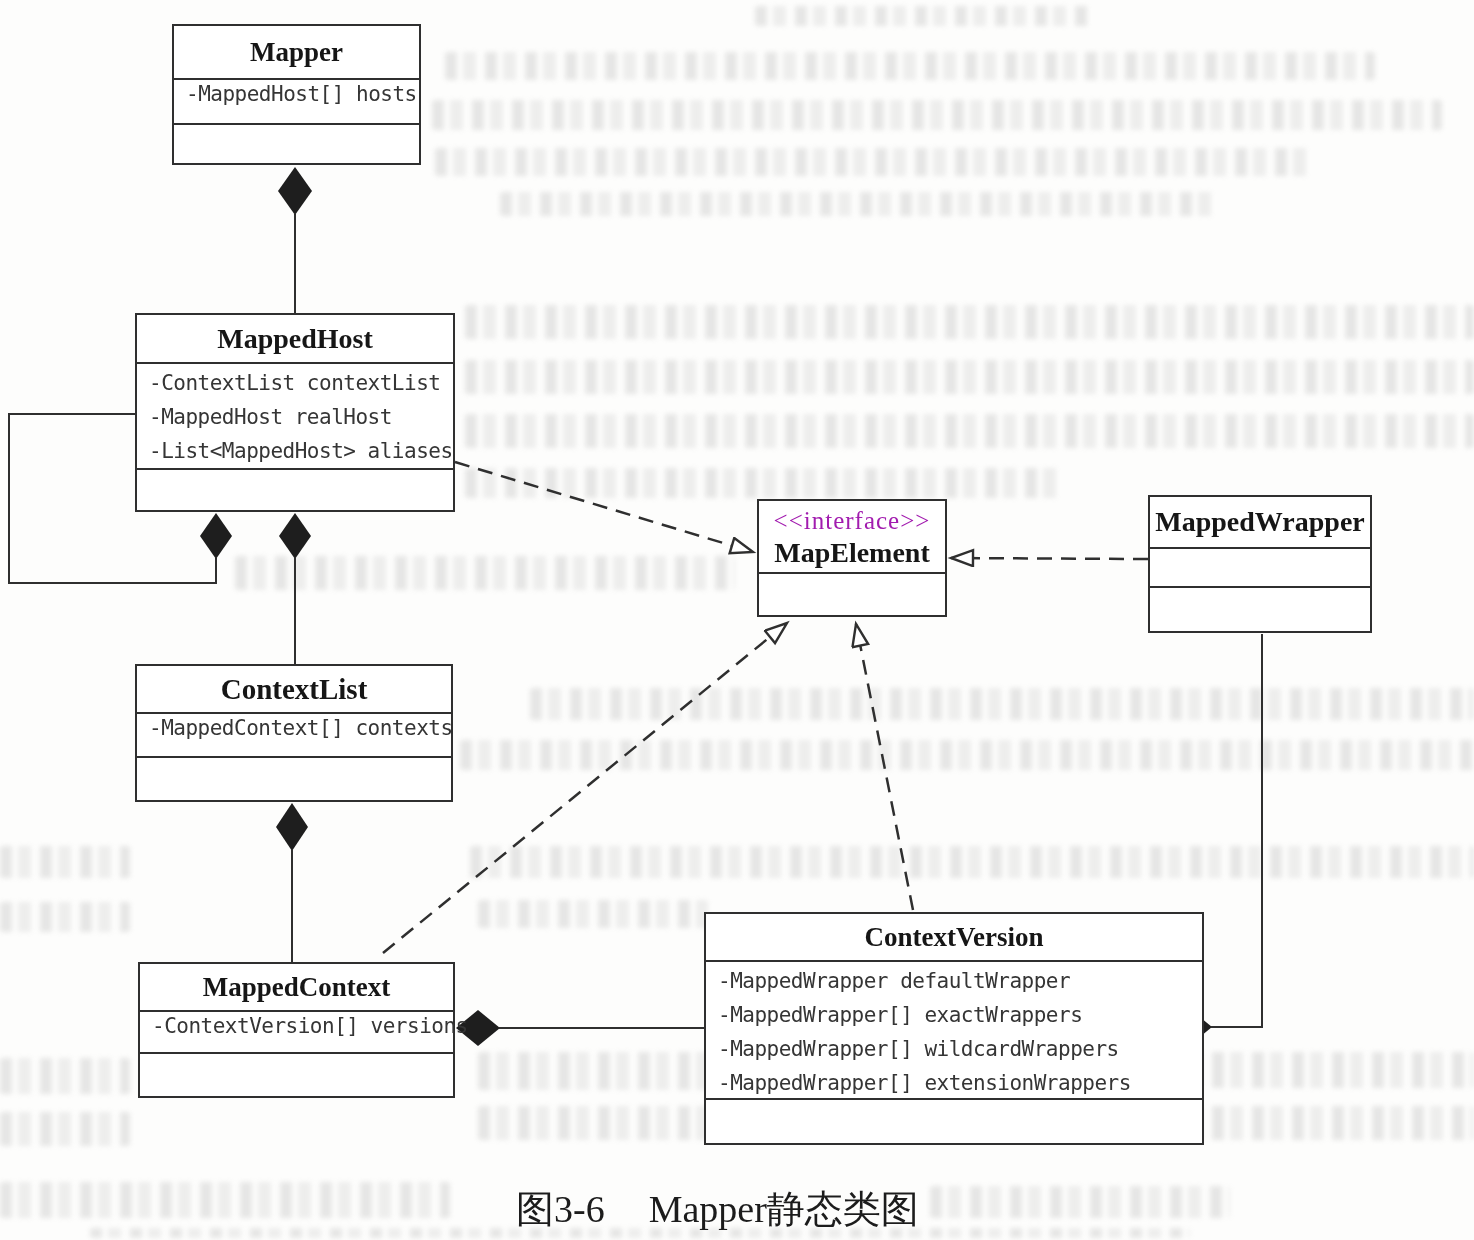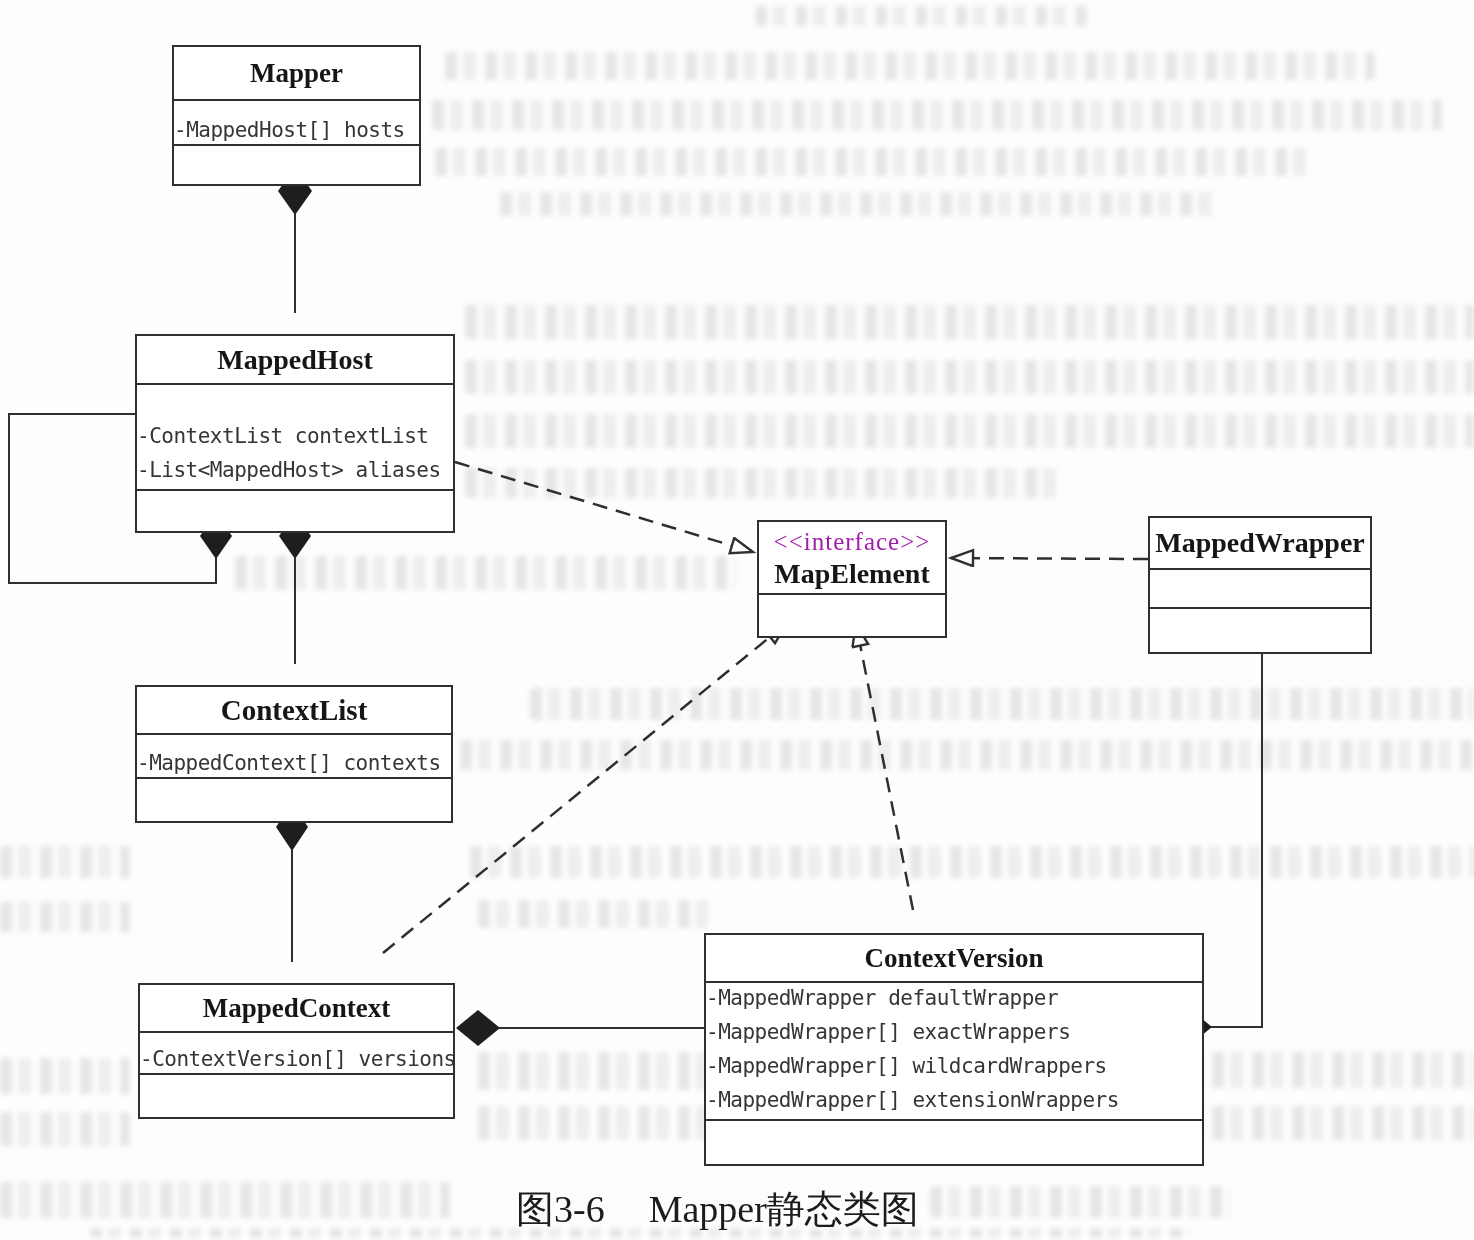--- a/index.html
+++ b/index.html
@@ -16,33 +16,33 @@
       rgba(155,155,155,.32) 18px, rgba(155,155,155,.32) 31px,
       rgba(255,255,255,0) 31px, rgba(255,255,255,0) 40px);
     filter:blur(2.6px);
     opacity:.5;
     border-radius:3px;
     pointer-events:none;
   }
   svg.connectors{position:absolute;left:0;top:0;}
   .uml-box{
     position:absolute;background:#ffffff;border:2px solid #2f2f2f;
-    display:flex;flex-direction:column;box-sizing:border-box;margin-top:21px;
+    display:flex;flex-direction:column;box-sizing:border-box;
   }
   .uml-title{
     border-bottom:2px solid #2f2f2f;display:flex;flex-direction:column;
     align-items:center;justify-content:center;
     font-family:"Liberation Serif",serif;font-weight:bold;color:#161616;
   }
   .uml-stereo{font-weight:normal;font-size:25px;color:#a21caf;letter-spacing:1px;}
   .uml-attrs{
     border-bottom:2px solid #2f2f2f;
     font-family:"DejaVu Sans Mono",monospace;font-size:21px;color:#353535;
-    display:flex;flex-direction:column;justify-content:flex-end;
-    padding:2px 0;box-sizing:border-box;letter-spacing:-0.5px;white-space:nowrap;
+    display:flex;flex-direction:column;justify-content:flex-start;
+    padding:2px 12px;box-sizing:border-box;letter-spacing:-0.5px;white-space:nowrap;
   }
   .uml-empty{flex:1;}
   #caption{
     position:absolute;left:516px;top:1184px;
     font-family:"Liberation Serif",serif;font-size:38px;color:#1c1c1c;
     white-space:nowrap;
   }
   #caption .gap{display:inline-block;width:44px;}
   #watermark{
     position:absolute;right:8px;top:1259px;
@@ -123,20 +123,21 @@
     </div>
     <div class="uml-empty"></div>
   </div>
 
   <div class="uml-box" style="left:135px;top:313px;width:320px;height:199px">
     <div class="uml-title" style="height:47px;font-size:28px">
       <span>MappedHost</span>
     </div>
     <div class="uml-attrs" style="height:106px;line-height:34px">
       <span>-ContextList contextList</span>
+      <span>-MappedHost realHost</span>
       <span>-List&lt;MappedHost&gt; aliases</span>
     </div>
     <div class="uml-empty"></div>
   </div>
 
   <div class="uml-box" style="left:135px;top:664px;width:318px;height:138px">
     <div class="uml-title" style="height:46px;font-size:29px">
       <span>ContextList</span>
     </div>
     <div class="uml-attrs" style="height:44px">

